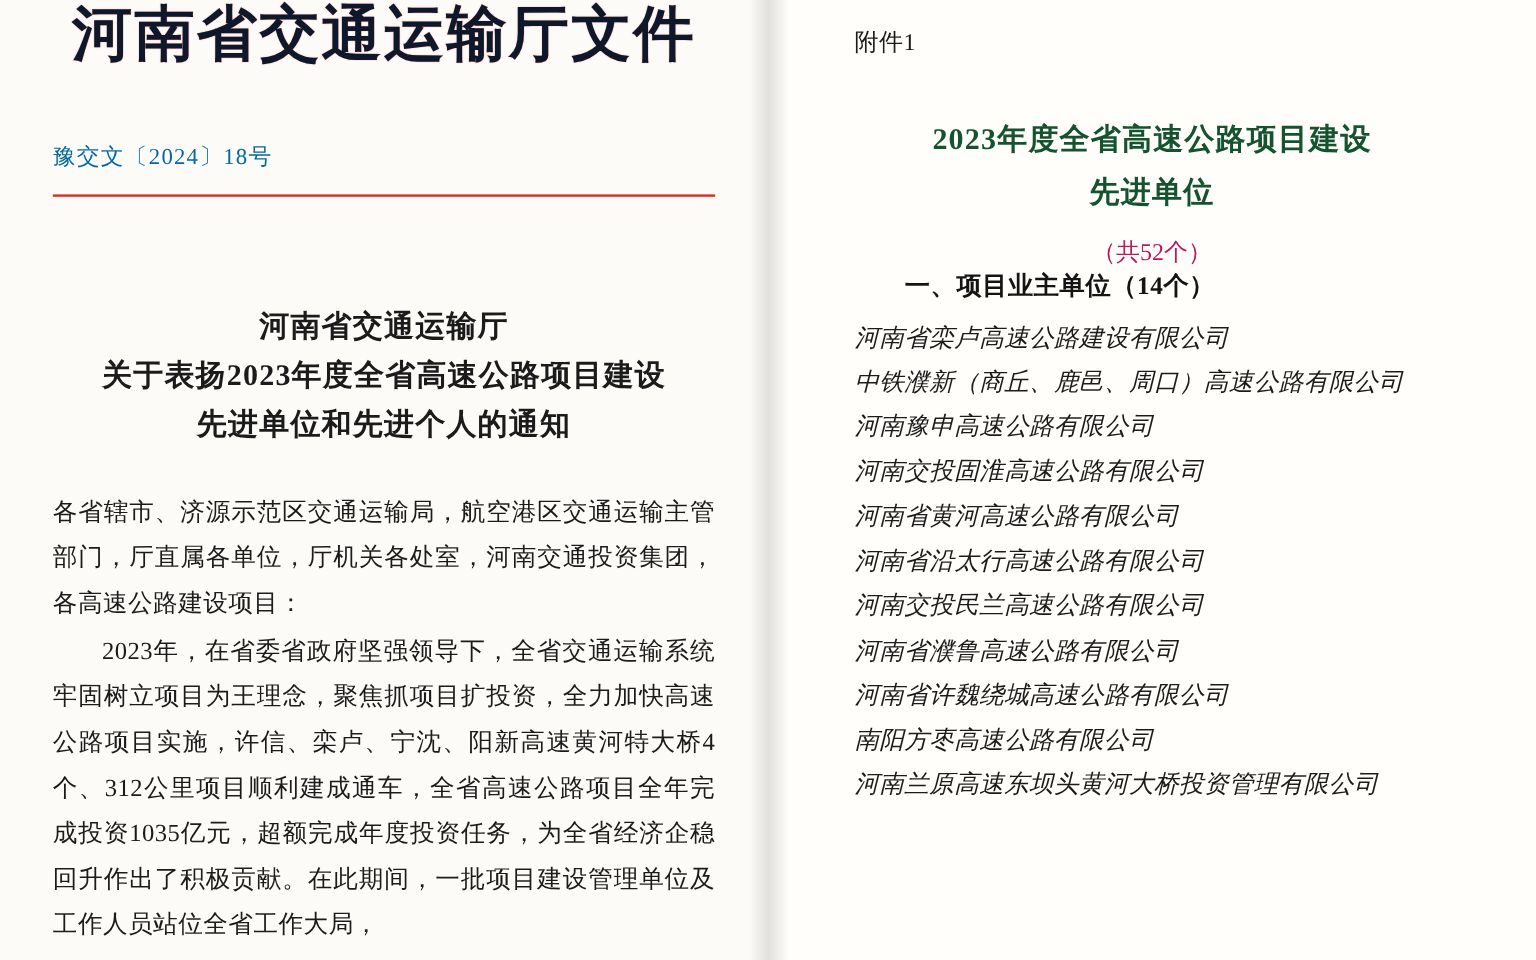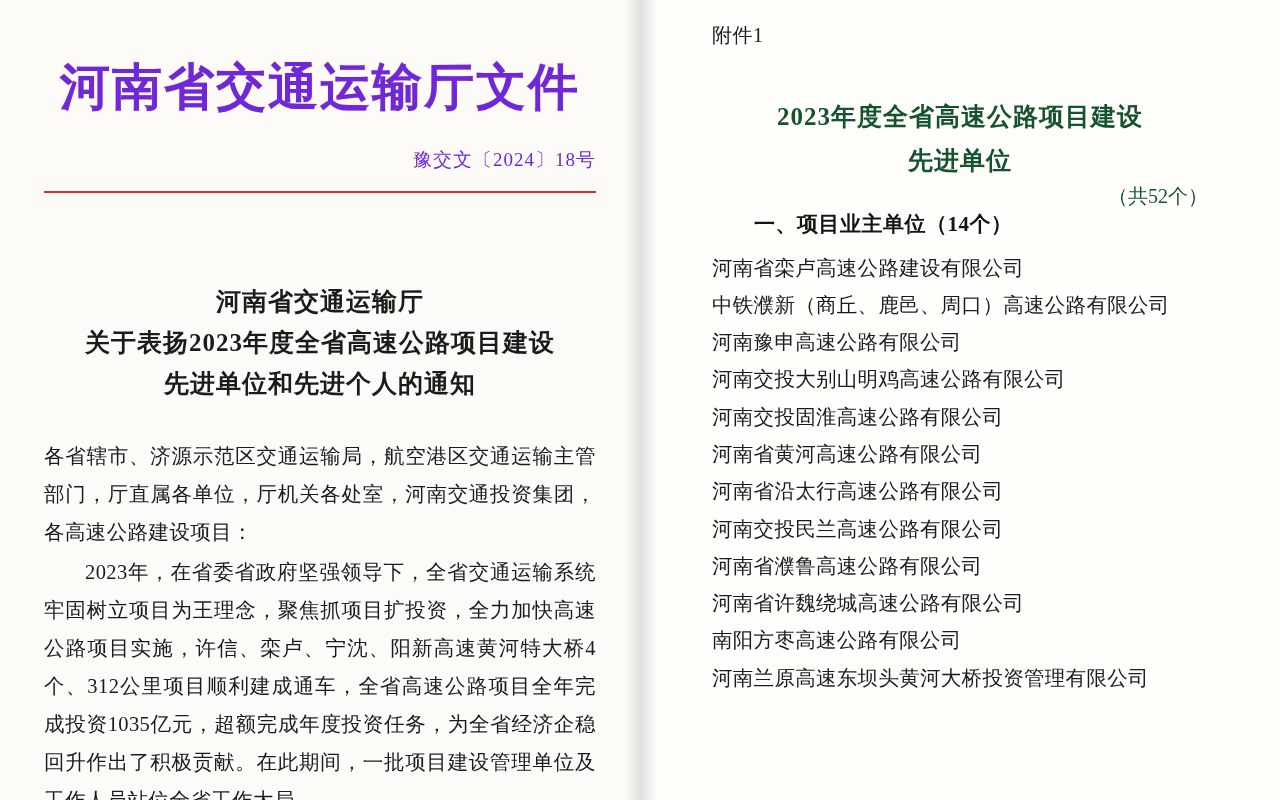--- a/index.html
+++ b/index.html
@@ -34,36 +34,35 @@
   }
   .doc-left::after {
     content: "";
     position: absolute;
     top: 0; right: 0; bottom: 0;
     width: 16px;
     background: linear-gradient(to right, rgba(0,0,0,0.0), rgba(0,0,0,0.10));
     pointer-events: none;
   }
   .masthead {
-    margin-top: 62px;
-    text-align: center;
-    color: #6d28d9;
-    font-family: Liberation Mono, monospace;
+    text-align: center;
+    color: #0f172a;
+    font-family: Liberation Sans, sans-serif;
     font-weight: bold;
     font-size: 50px;
     letter-spacing: 2px;
     line-height: 1.15;
     text-shadow: 0 0 1px rgba(211,50,42,0.6);
   }
   .doc-number {
-    margin-top: 27px;
-    text-align: right;
+    margin-top: 60px;
+    text-align: left;
     font-size: 19px;
     letter-spacing: 1px;
-    color: #6d28d9;
+    color: #0369a1;
   }
   .red-rule {
     margin-top: 18px;
     height: 2px;
     background: #d3322a;
     width: 100%;
   }
   .title-block {
     margin-top: 88px;
     text-align: center;
@@ -113,42 +112,44 @@
   .right-title {
     margin-top: 46px;
     text-align: center;
     font-size: 25px;
     font-weight: bold;
     line-height: 1.75;
     letter-spacing: 1px;
     color: #14532d;
   }
   .right-subtitle {
-    text-align: right;
+    margin-top: 14px;
+    text-align: center;
     font-size: 20px;
-    color: #14532d;
+    color: #be185d;
   }
   .section-heading {
     font-size: 21px;
     font-weight: bold;
     letter-spacing: 0.5px;
     text-indent: 2em;
     color: #141414;
   }
   .unit-list {
     margin: 12px 0 0 0;
     padding: 0;
     list-style: none;
   }
   .unit-list li {
     font-size: 20.5px;
     line-height: 1.82;
     letter-spacing: 0.3px;
     color: #1b1b1b;
     white-space: nowrap;
+    font-style: italic;
   }
 </style>
 </head>
 <body>
 
 <div class="page-wrap">
 
   <div class="doc-left">
     <div class="masthead">河南省交通运输厅文件</div>
 
@@ -177,21 +178,20 @@
     </div>
 
     <div class="right-subtitle">（共52个）</div>
 
     <div class="section-heading">一、项目业主单位（14个）</div>
 
     <ul class="unit-list">
       <li>河南省栾卢高速公路建设有限公司</li>
       <li>中铁濮新（商丘、鹿邑、周口）高速公路有限公司</li>
       <li>河南豫申高速公路有限公司</li>
-      <li>河南交投大别山明鸡高速公路有限公司</li>
       <li>河南交投固淮高速公路有限公司</li>
       <li>河南省黄河高速公路有限公司</li>
       <li>河南省沿太行高速公路有限公司</li>
       <li>河南交投民兰高速公路有限公司</li>
       <li>河南省濮鲁高速公路有限公司</li>
       <li>河南省许魏绕城高速公路有限公司</li>
       <li>南阳方枣高速公路有限公司</li>
       <li>河南兰原高速东坝头黄河大桥投资管理有限公司</li>
     </ul>
   </div>

